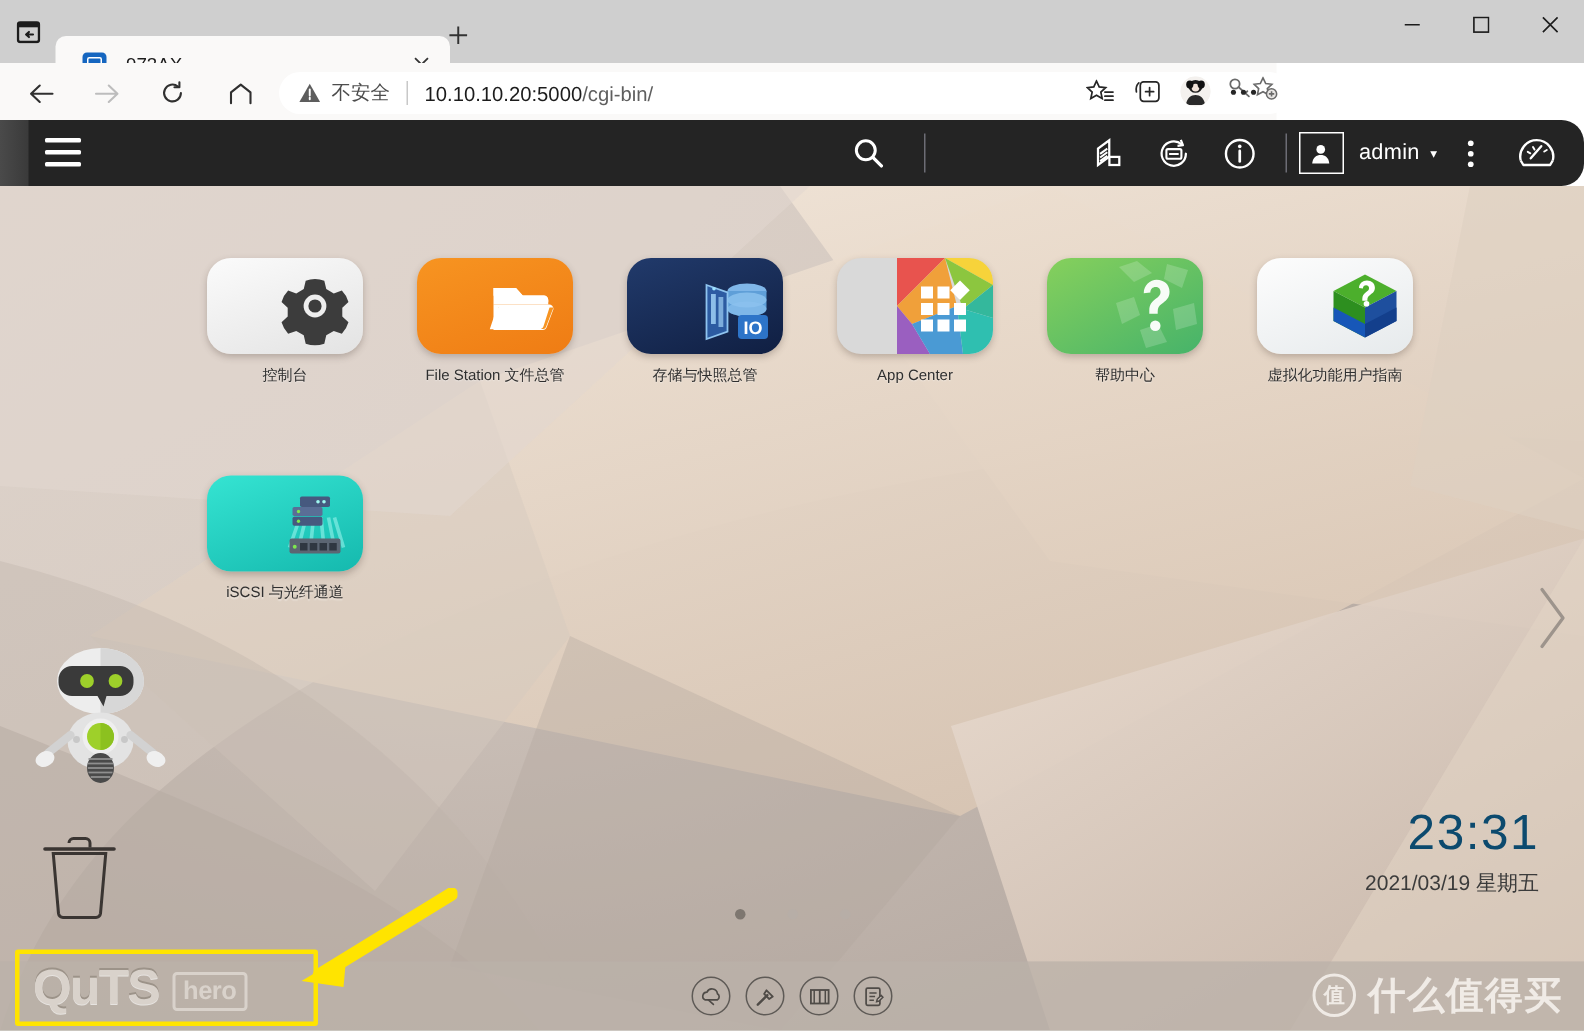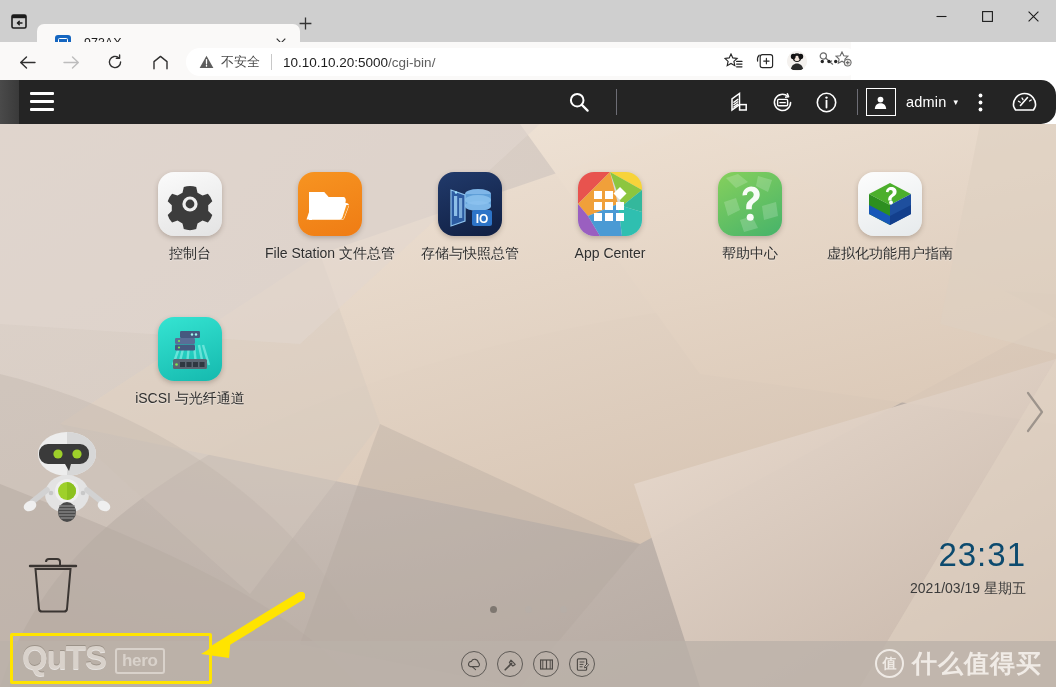--- a/index.html
+++ b/index.html
@@ -90,23 +90,24 @@
   .qcaret{margin-left:7px;font-size:9px;}
 
   
   .desktop{position:absolute;left:0;top:124px;width:1056px;height:563px;overflow:hidden;background:#b9aea6;}
   .wp{position:absolute;left:0;top:0;width:1056px;height:563px;}
 
   .icon{position:absolute;width:130px;text-align:center;cursor:pointer;}
   .icon .glyph{
     width:64px;height:64px;margin:0 auto;border-radius:16px;position:relative;
     box-shadow:0 2px 5px rgba(70,55,45,.28);
+    padding-left:40px;
   }
   .icon .label{
-    margin-top:9px;font-size:14px;color:#2f2f2f;line-height:1.2;
+    margin-top:9px;font-size:10px;color:#2f2f2f;line-height:1.2;
     text-shadow:0 1px 1px rgba(255,255,255,.45);white-space:nowrap;
   }
 
   
   .ic-cp{background:linear-gradient(160deg,#fbfbfb,#e3e3e3);}
   
   .ic-fs{background:linear-gradient(160deg,#f79421,#ef7c14);}
   
   .ic-st{background:linear-gradient(160deg,#213a6b,#101f42);}
   

